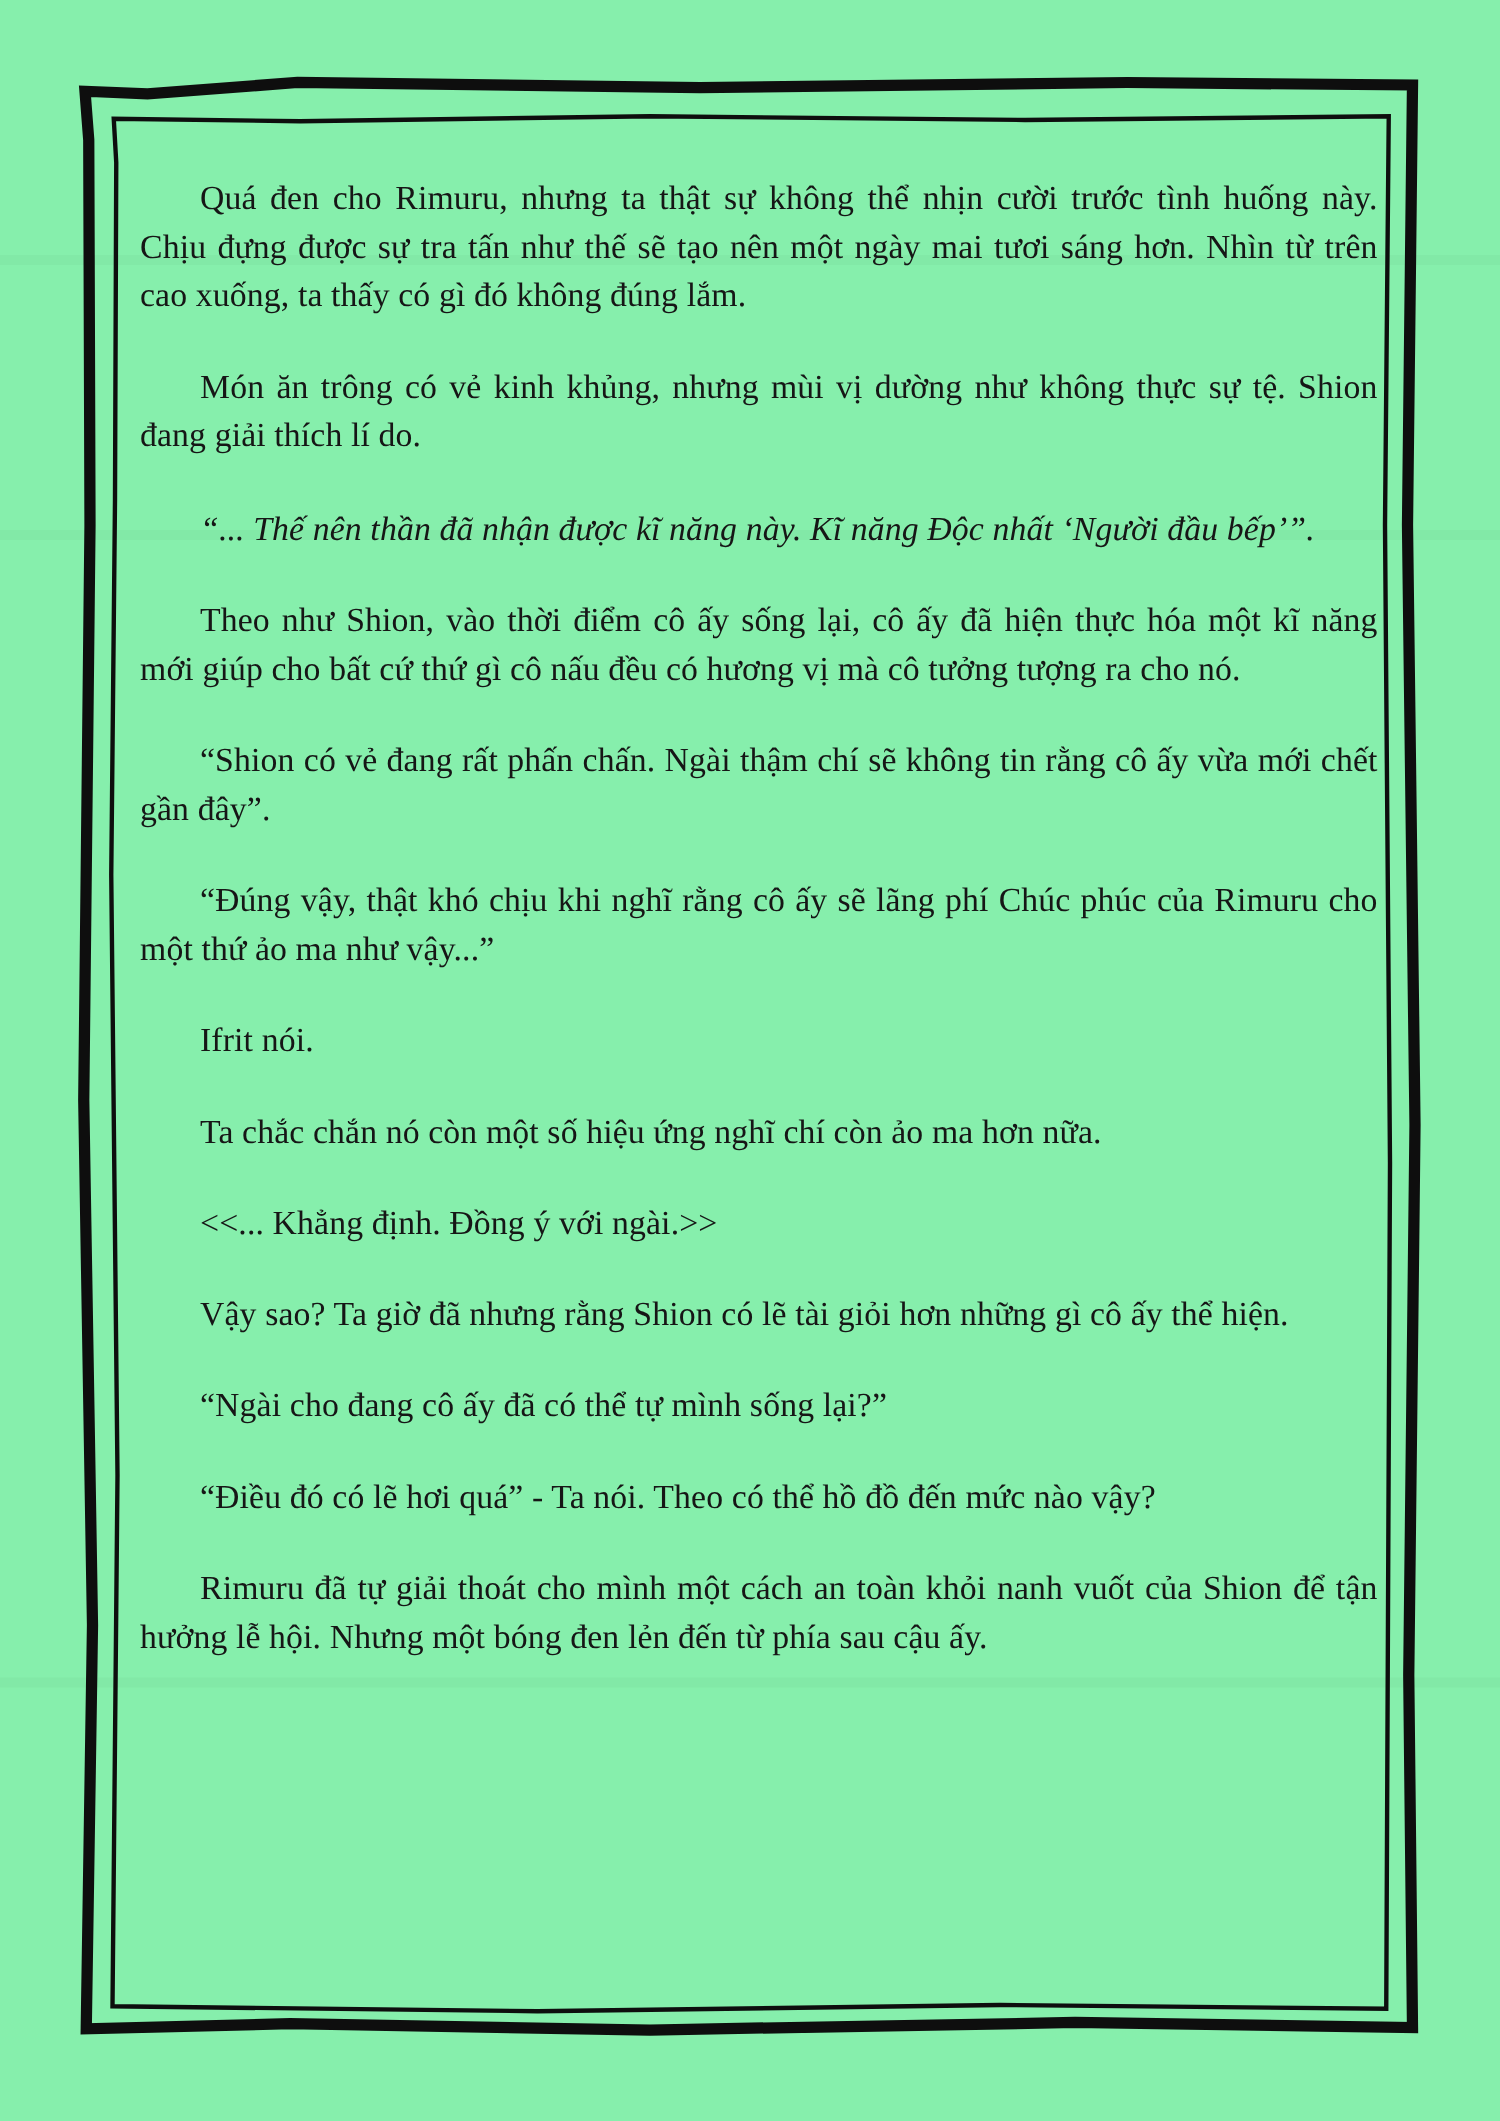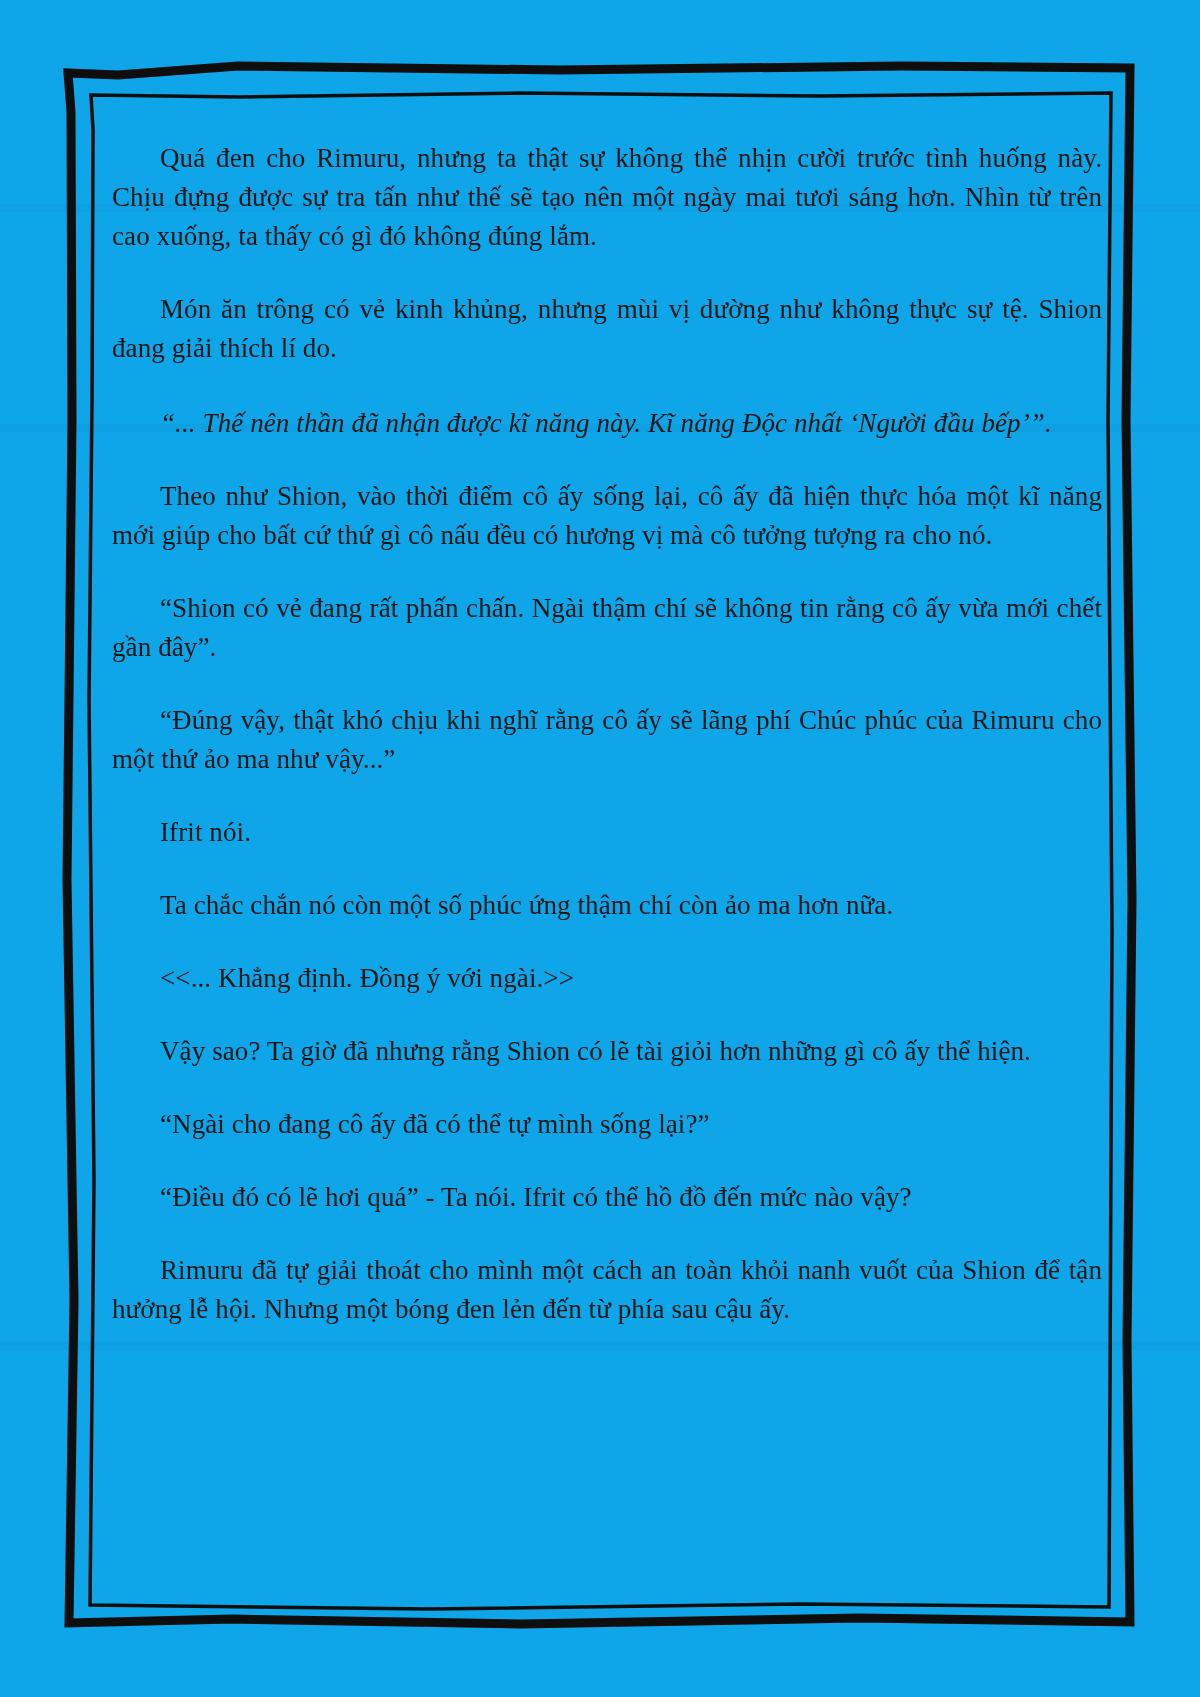--- a/index.html
+++ b/index.html
@@ -10,21 +10,21 @@
   body {
     position: relative;
     width: 1200px;
     height: 1697px;
     overflow: hidden;
     font-family: "Liberation Serif", "DejaVu Serif", serif;
   }
   .page {
     position: absolute;
     inset: 0;
-    background: #0ea5e9;
+    background: #86efac;
   }
   
   .scan-band {
     position: absolute;
     left: 0;
     width: 100%;
     height: 8px;
     background: rgba(0,0,0,0.025);
     pointer-events: none;
   }
@@ -80,21 +80,21 @@
   </svg>
 
   <div class="content">
     <p>Quá đen cho Rimuru, nhưng ta thật sự không thể nhịn cười trước tình huống này. Chịu đựng được sự tra tấn như thế sẽ tạo nên một ngày mai tươi sáng hơn. Nhìn từ trên cao xuống, ta thấy có gì đó không đúng lắm.</p>
     <p>Món ăn trông có vẻ kinh khủng, nhưng mùi vị dường như không thực sự tệ. Shion đang giải thích lí do.</p>
     <p class="italic">“... Thế nên thần đã nhận được kĩ năng này. Kĩ năng Độc nhất ‘Người đầu bếp’”.</p>
     <p>Theo như Shion, vào thời điểm cô ấy sống lại, cô ấy đã hiện thực hóa một kĩ năng mới giúp cho bất cứ thứ gì cô nấu đều có hương vị mà cô tưởng tượng ra cho nó.</p>
     <p>“Shion có vẻ đang rất phấn chấn. Ngài thậm chí sẽ không tin rằng cô ấy vừa mới chết gần đây”.</p>
     <p>“Đúng vậy, thật khó chịu khi nghĩ rằng cô ấy sẽ lãng phí Chúc phúc của Rimuru cho một thứ ảo ma như vậy...”</p>
     <p>Ifrit nói.</p>
-    <p>Ta chắc chắn nó còn một số phúc ứng thậm chí còn ảo ma hơn nữa.</p>
+    <p>Ta chắc chắn nó còn một số hiệu ứng nghĩ chí còn ảo ma hơn nữa.</p>
     <p>&lt;&lt;... Khẳng định. Đồng ý với ngài.&gt;&gt;</p>
     <p>Vậy sao? Ta giờ đã nhưng rằng Shion có lẽ tài giỏi hơn những gì cô ấy thể hiện.</p>
     <p>“Ngài cho đang cô ấy đã có thể tự mình sống lại?”</p>
-    <p>“Điều đó có lẽ hơi quá” - Ta nói. Ifrit có thể hồ đồ đến mức nào vậy?</p>
+    <p>“Điều đó có lẽ hơi quá” - Ta nói. Theo có thể hồ đồ đến mức nào vậy?</p>
     <p>Rimuru đã tự giải thoát cho mình một cách an toàn khỏi nanh vuốt của Shion để tận hưởng lễ hội. Nhưng một bóng đen lẻn đến từ phía sau cậu ấy.</p>
   </div>
 
 </div>
 
 </body></html>

